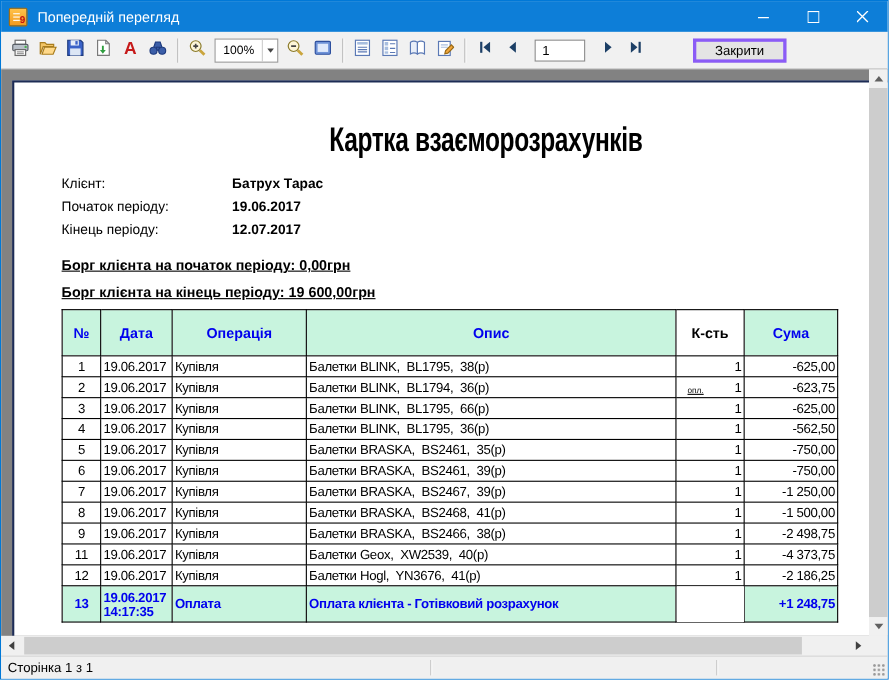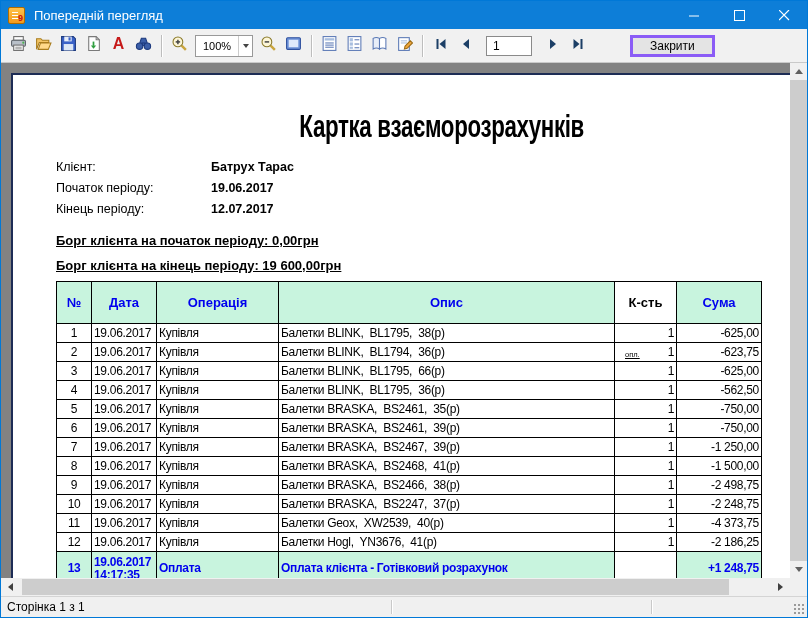--- a/index.html
+++ b/index.html
@@ -371,30 +371,20 @@
     <td class="c-n">9</td>
     <td class="c-date">
                 <div class="cd1">19.06.2017</div>
               </td>
     <td class="c-op">Купівля</td>
     <td class="c-desc">Балетки BRASKA,  BS2466,  38(р)</td>
     <td class="c-qty"><span class="note"></span><span class="qv">1</span></td>
     <td class="c-sum">-2 498,75</td>
   </tr>
             <tr>
-    <td class="c-n">10</td>
-    <td class="c-date">
-                <div class="cd1">19.06.2017</div>
-              </td>
-    <td class="c-op">Купівля</td>
-    <td class="c-desc">Балетки BRASKA,  BS2247,  37(р)</td>
-    <td class="c-qty"><span class="note"></span><span class="qv">1</span></td>
-    <td class="c-sum">-2 248,75</td>
-  </tr>
-            <tr>
     <td class="c-n">11</td>
     <td class="c-date">
                 <div class="cd1">19.06.2017</div>
               </td>
     <td class="c-op">Купівля</td>
     <td class="c-desc">Балетки Geox,  XW2539,  40(р)</td>
     <td class="c-qty"><span class="note"></span><span class="qv">1</span></td>
     <td class="c-sum">-4 373,75</td>
   </tr>
             <tr>

